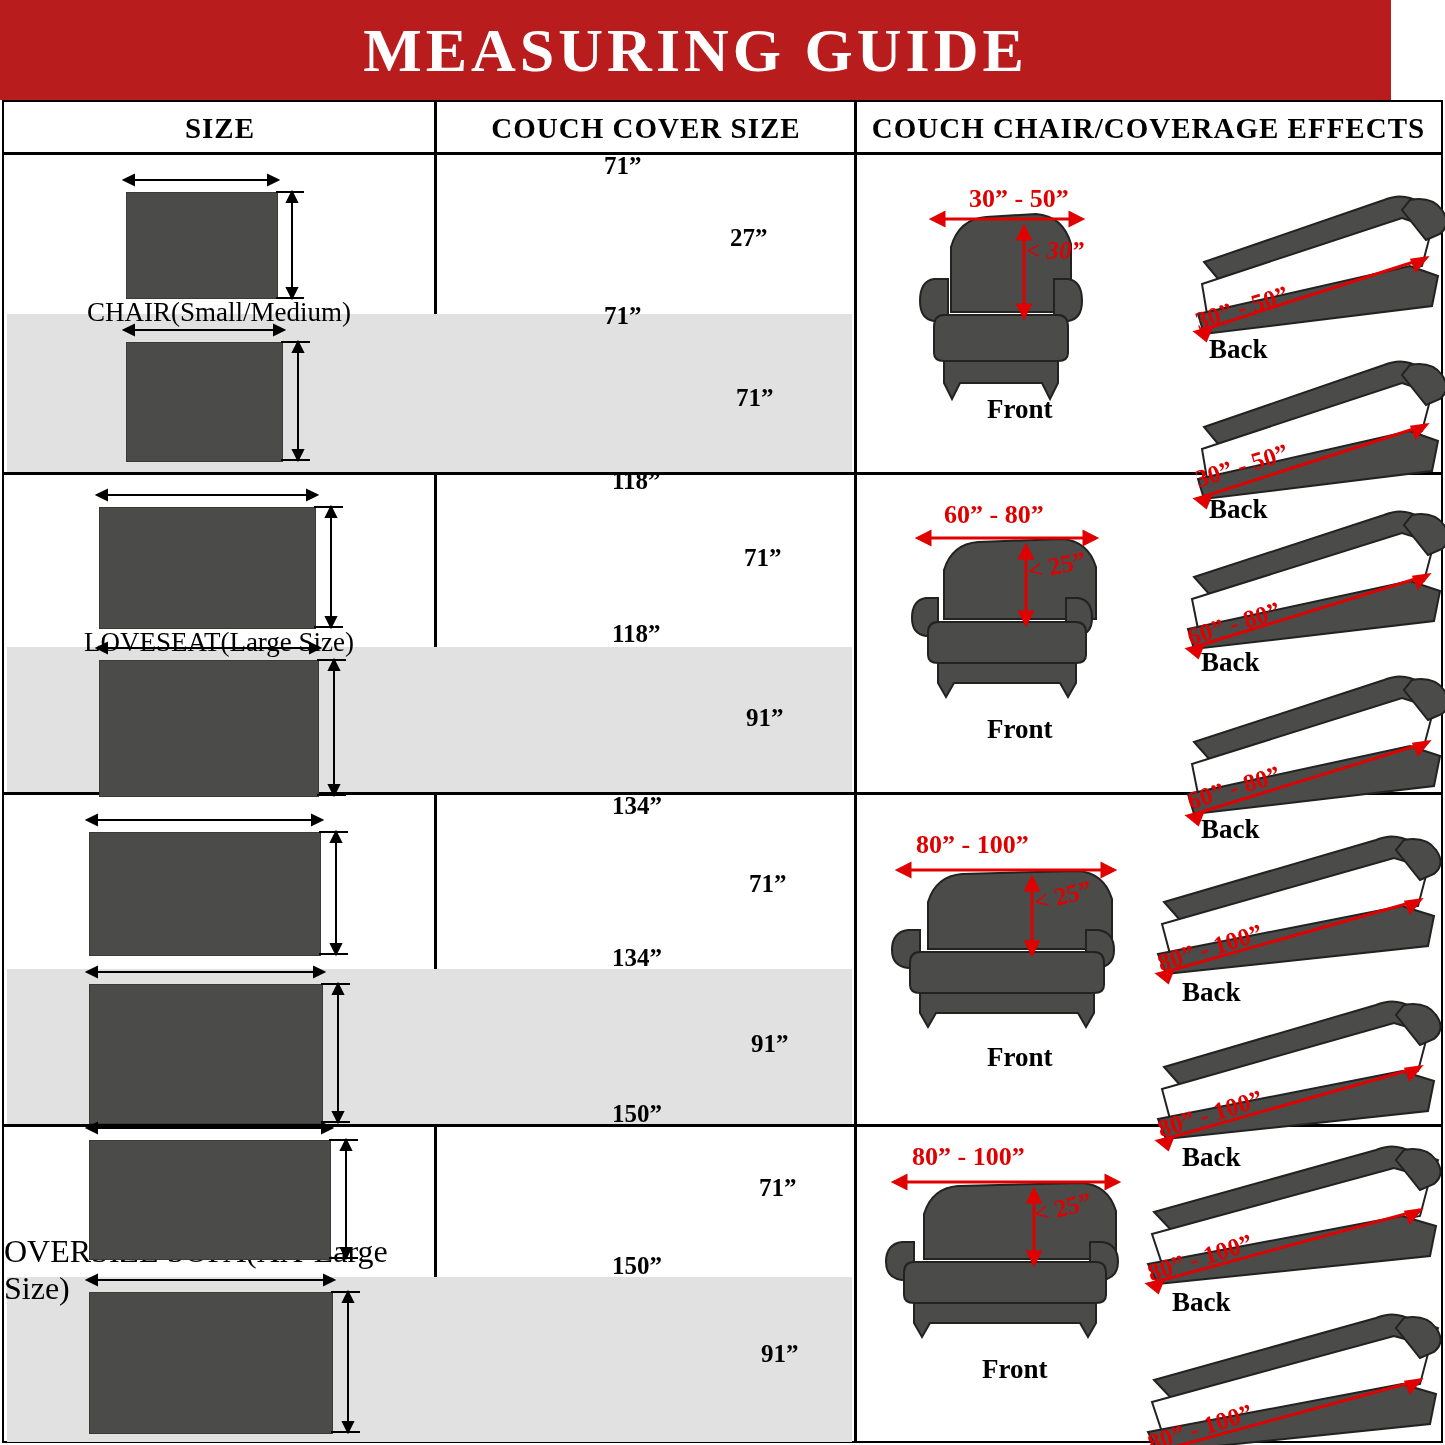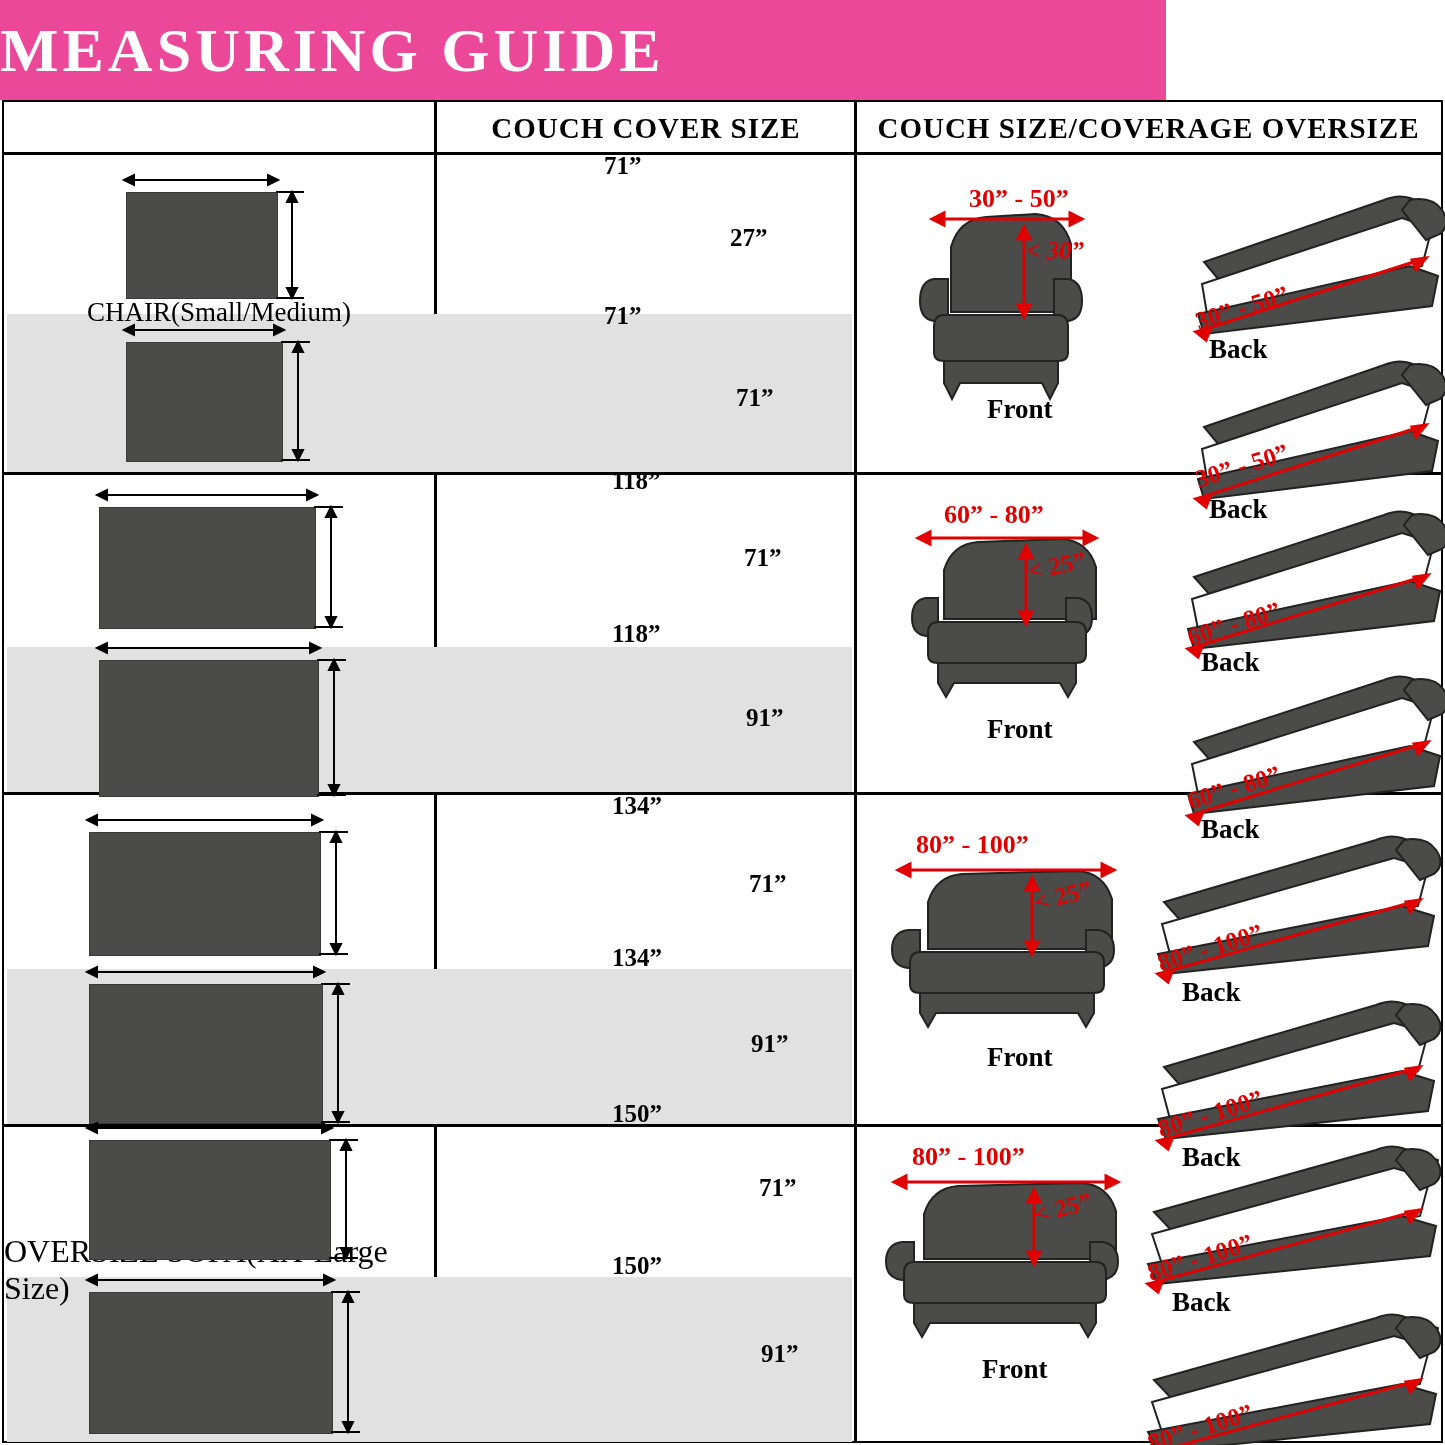--- a/index.html
+++ b/index.html
@@ -7,23 +7,23 @@
     width:1445px;height:1445px;
     background:#ffffff;
     font-family:"Liberation Serif", serif;
     color:#000;
     overflow:hidden;
   }
   #page{position:relative;width:1445px;height:1445px;}
 
   
   .header{
-    position:absolute;left:0;top:0;width:1166px;height:100px;
-    background:#ec4899;
-    display:flex;align-items:center;justify-content:flex-start;
+    position:absolute;left:0;top:0;width:1391px;height:100px;
+    background:#b91c1c;
+    display:flex;align-items:center;justify-content:center;
   }
   .header-title{
     color:#ffffff;
     font-size:62px;
     font-weight:bold;
     letter-spacing:4px;
     font-family:"Liberation Serif", serif;
   }
 
   
@@ -64,22 +64,23 @@
 <body>
 
 <div id="page">
 
   <div class="header">
     <div class="header-title">MEASURING  GUIDE</div>
   </div>
 
   <div class="table">
 
+    <div class="colhead ch1">SIZE</div>
     <div class="colhead ch2">COUCH COVER SIZE</div>
-    <div class="colhead ch3">COUCH SIZE/COVERAGE OVERSIZE</div>
+    <div class="colhead ch3">COUCH CHAIR/COVERAGE EFFECTS</div>
 
     <div class="vline" style="left:430px;"></div>
     <div class="vline" style="left:850px;"></div>
 
     <div class="hline" style="top:50px;"></div>
     <div class="hline" style="top:370px;"></div>
     <div class="hline" style="top:690px;"></div>
     <div class="hline" style="top:1022px;"></div>
 
     <div class="band" style="left:3px;top:212px;width:845px;height:158px;"></div>
@@ -173,20 +174,21 @@
     <svg width="300" height="140" style="left:1180px;top:225px;">
       <g stroke="#e00000" stroke-width="3" fill="none">
         <line x1="12" y1="172" x2="242" y2="98"></line>
         <polygon points="12,172 26,170 22,180" fill="#e00000"></polygon>
         <polygon points="242,98 228,100 232,110" fill="#e00000"></polygon>
       </g>
     </svg>
     <div class="lbl red" style="left:1190px;top:350px;font-size:25px;transform:rotate(-17deg);">30”  -  50”</div>
     <div class="lbl" style="left:1205px;top:392px;font-size:27px;">Back</div>
 
+    <div class="sizelabel" style="top:520px;height:40px;">LOVESEAT(Large Size)</div>
 
     <div class="rect" style="left:95px;top:405px;width:215px;height:120px;"></div>
     <svg width="430" height="660" style="left:0;top:0;">
       <g stroke="#000" stroke-width="2" fill="none">
         <line x1="93" y1="393" x2="313" y2="393"></line>
         <polygon points="93,393 103,388 103,398" fill="#000"></polygon>
         <polygon points="313,393 303,388 303,398" fill="#000"></polygon>
         <line x1="327" y1="405" x2="327" y2="525"></line>
         <polygon points="327,405 322,415 332,415" fill="#000"></polygon>
         <polygon points="327,525 322,515 332,515" fill="#000"></polygon>

